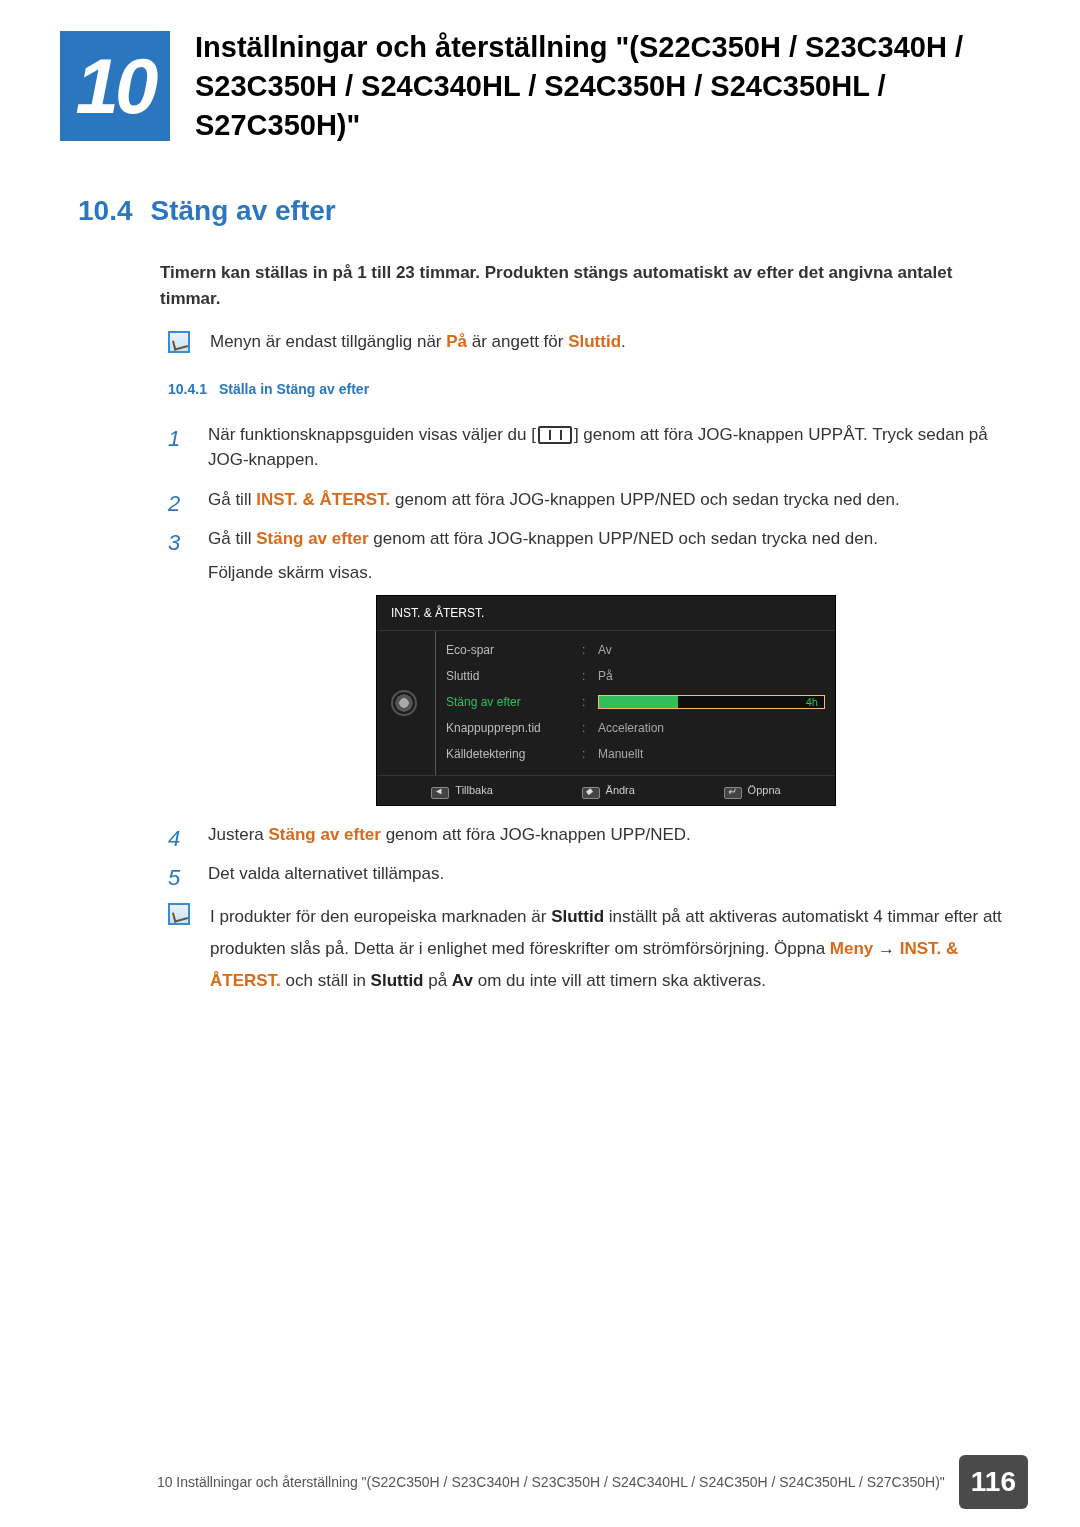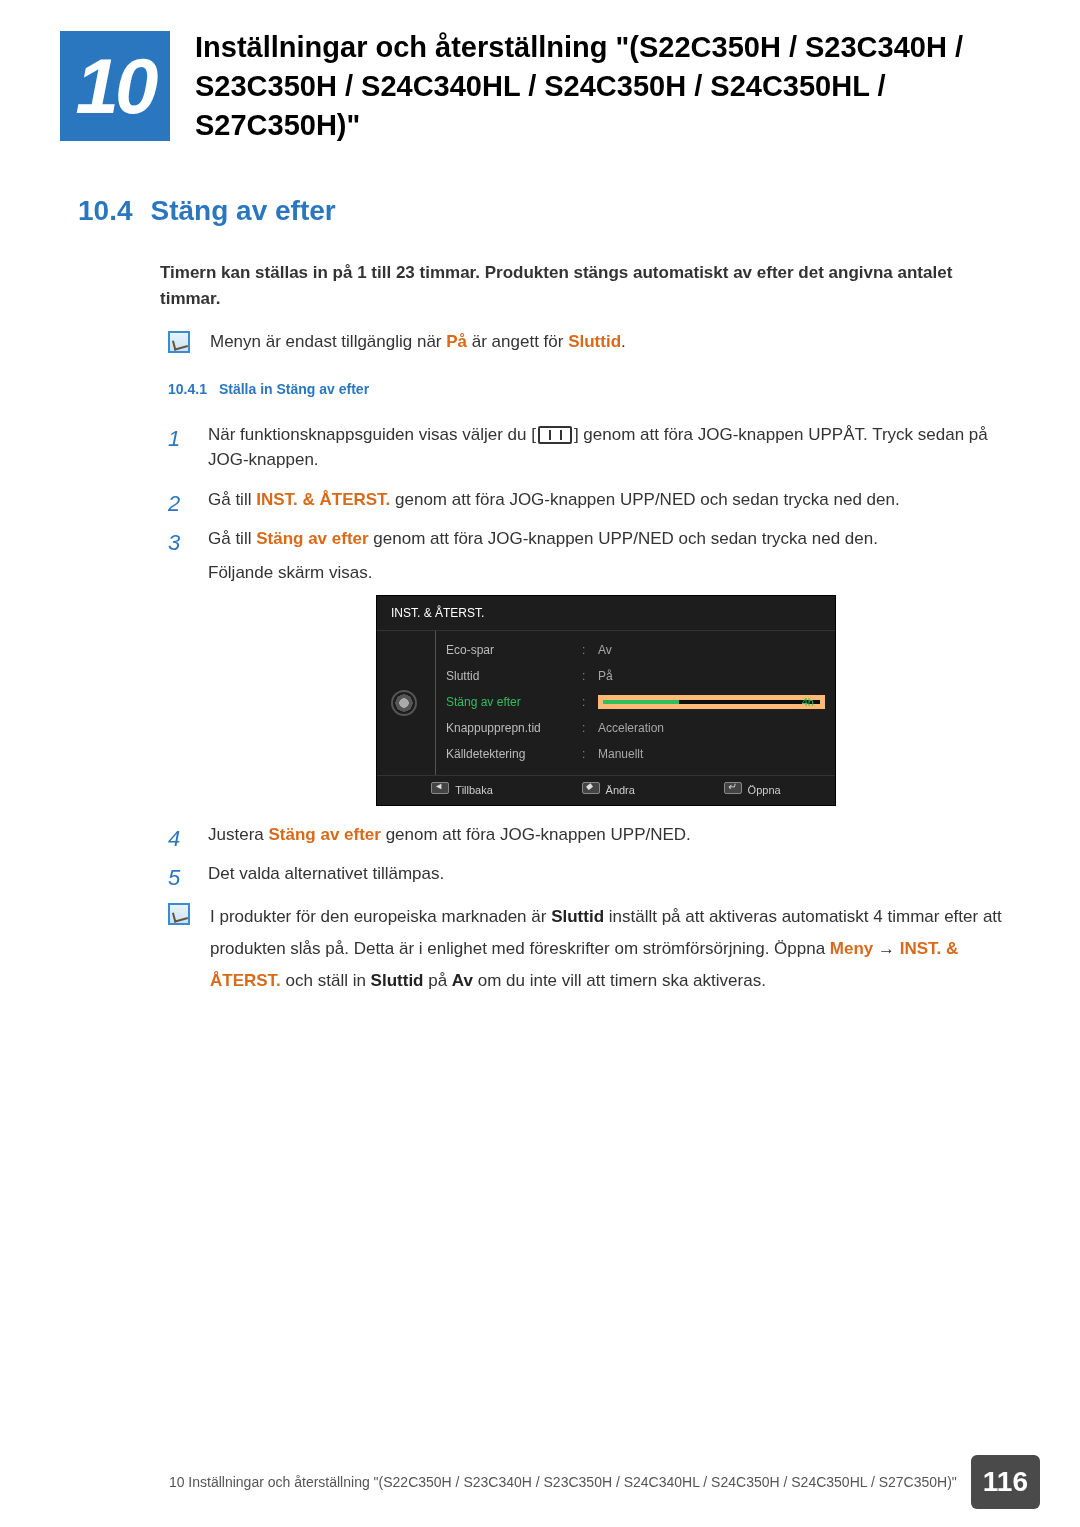--- a/index.html
+++ b/index.html
@@ -159,21 +159,21 @@
     padding: 4px 0;
     gap: 6px;
   }
   .osd-label { width: 130px; color:#bcbcbc; }
   .osd-colon { width:10px; color:#888;}
   .osd-val { color:#a7a7a7; flex:1;}
   .osd-row.sel .osd-label { color:#2fbf5c; }
   .slider {
     flex:1;
     height: 14px;
-    border:5px solid #fdba74;
+    border:1px solid #fdba74;
     position:relative;
     background:#0e0e0e;
     display:flex;
     align-items:center;
     justify-content:flex-end;
     padding-right:6px;
     color:#2fbf5c;
     font-size:11px;
   }
   .slider-fill{
@@ -185,41 +185,41 @@
   .osd-arrow {
     width:14px; text-align:center; color:#999;
   }
   .osd-footer{
     display:flex;
     border-top:1px solid #333;
     padding:6px 10px;
     justify-content:space-around;
     font-size:11px;
   }
-  .osd-footer span { display:inline-flex; align-items:flex-start; gap:6px;}
+  .osd-footer span { display:inline-flex; align-items:flex-end; gap:6px;}
   .key{
     display:inline-block;
     background:#444;
     border:1px solid #888;
     border-radius:2px;
     width:18px; height:12px;
     position:relative;
   }
   .key.left::after{content:"◄"; position:absolute; left:2px; top:-3px; font-size:9px; color:#ddd;}
   .key.updown::after{content:"◆"; position:absolute; left:3px; top:-3px; font-size:9px; color:#ddd;}
   .key.enter::after{content:"↵"; position:absolute; left:3px; top:-4px; font-size:10px; color:#ddd;}
   .arrow-right{ font-weight:bold; }
   .footer{
     position:absolute;
     left:0; right:0; bottom:18px;
     display:flex;
     align-items:center;
     justify-content:flex-end;
     gap:14px;
-    padding: 0 40px;
+    padding: 0 52px;
   }
   .footer-line{
     font-size:14px;
     color:#555;
   }
   .page-badge{
     background:#4a4a4a;
     color:#fff;
     font-size:28px;
     font-weight:bold;

